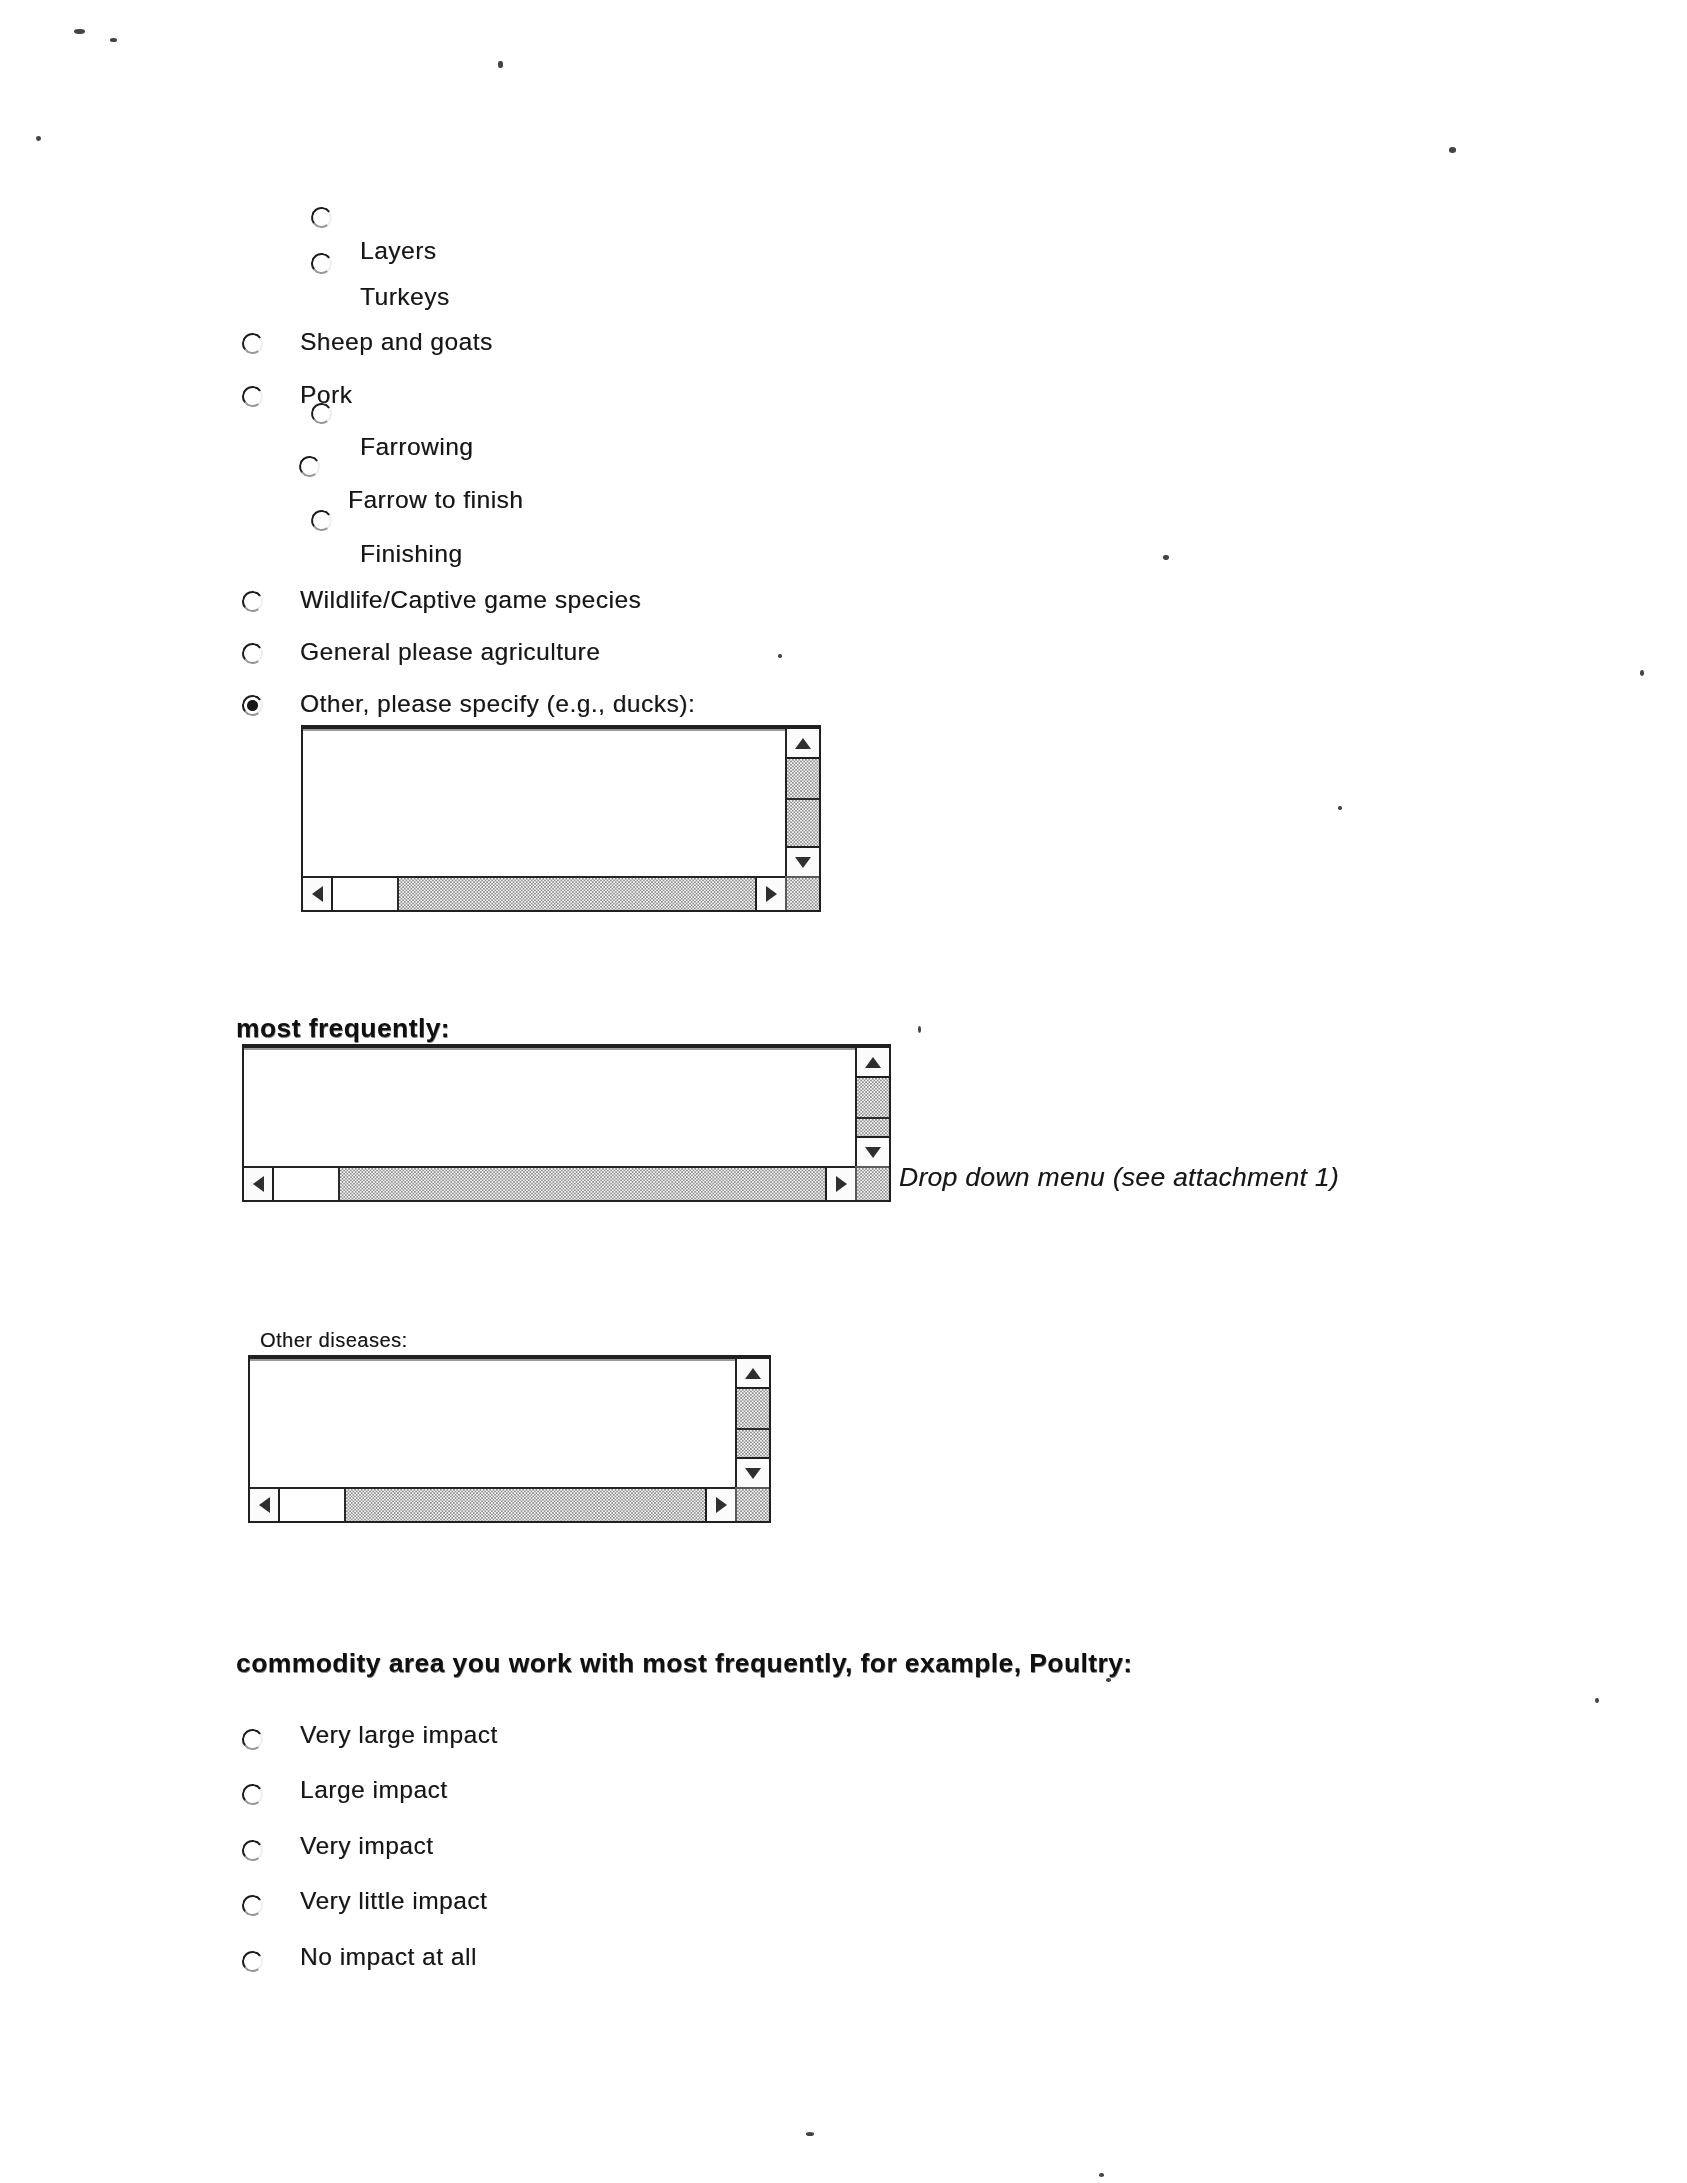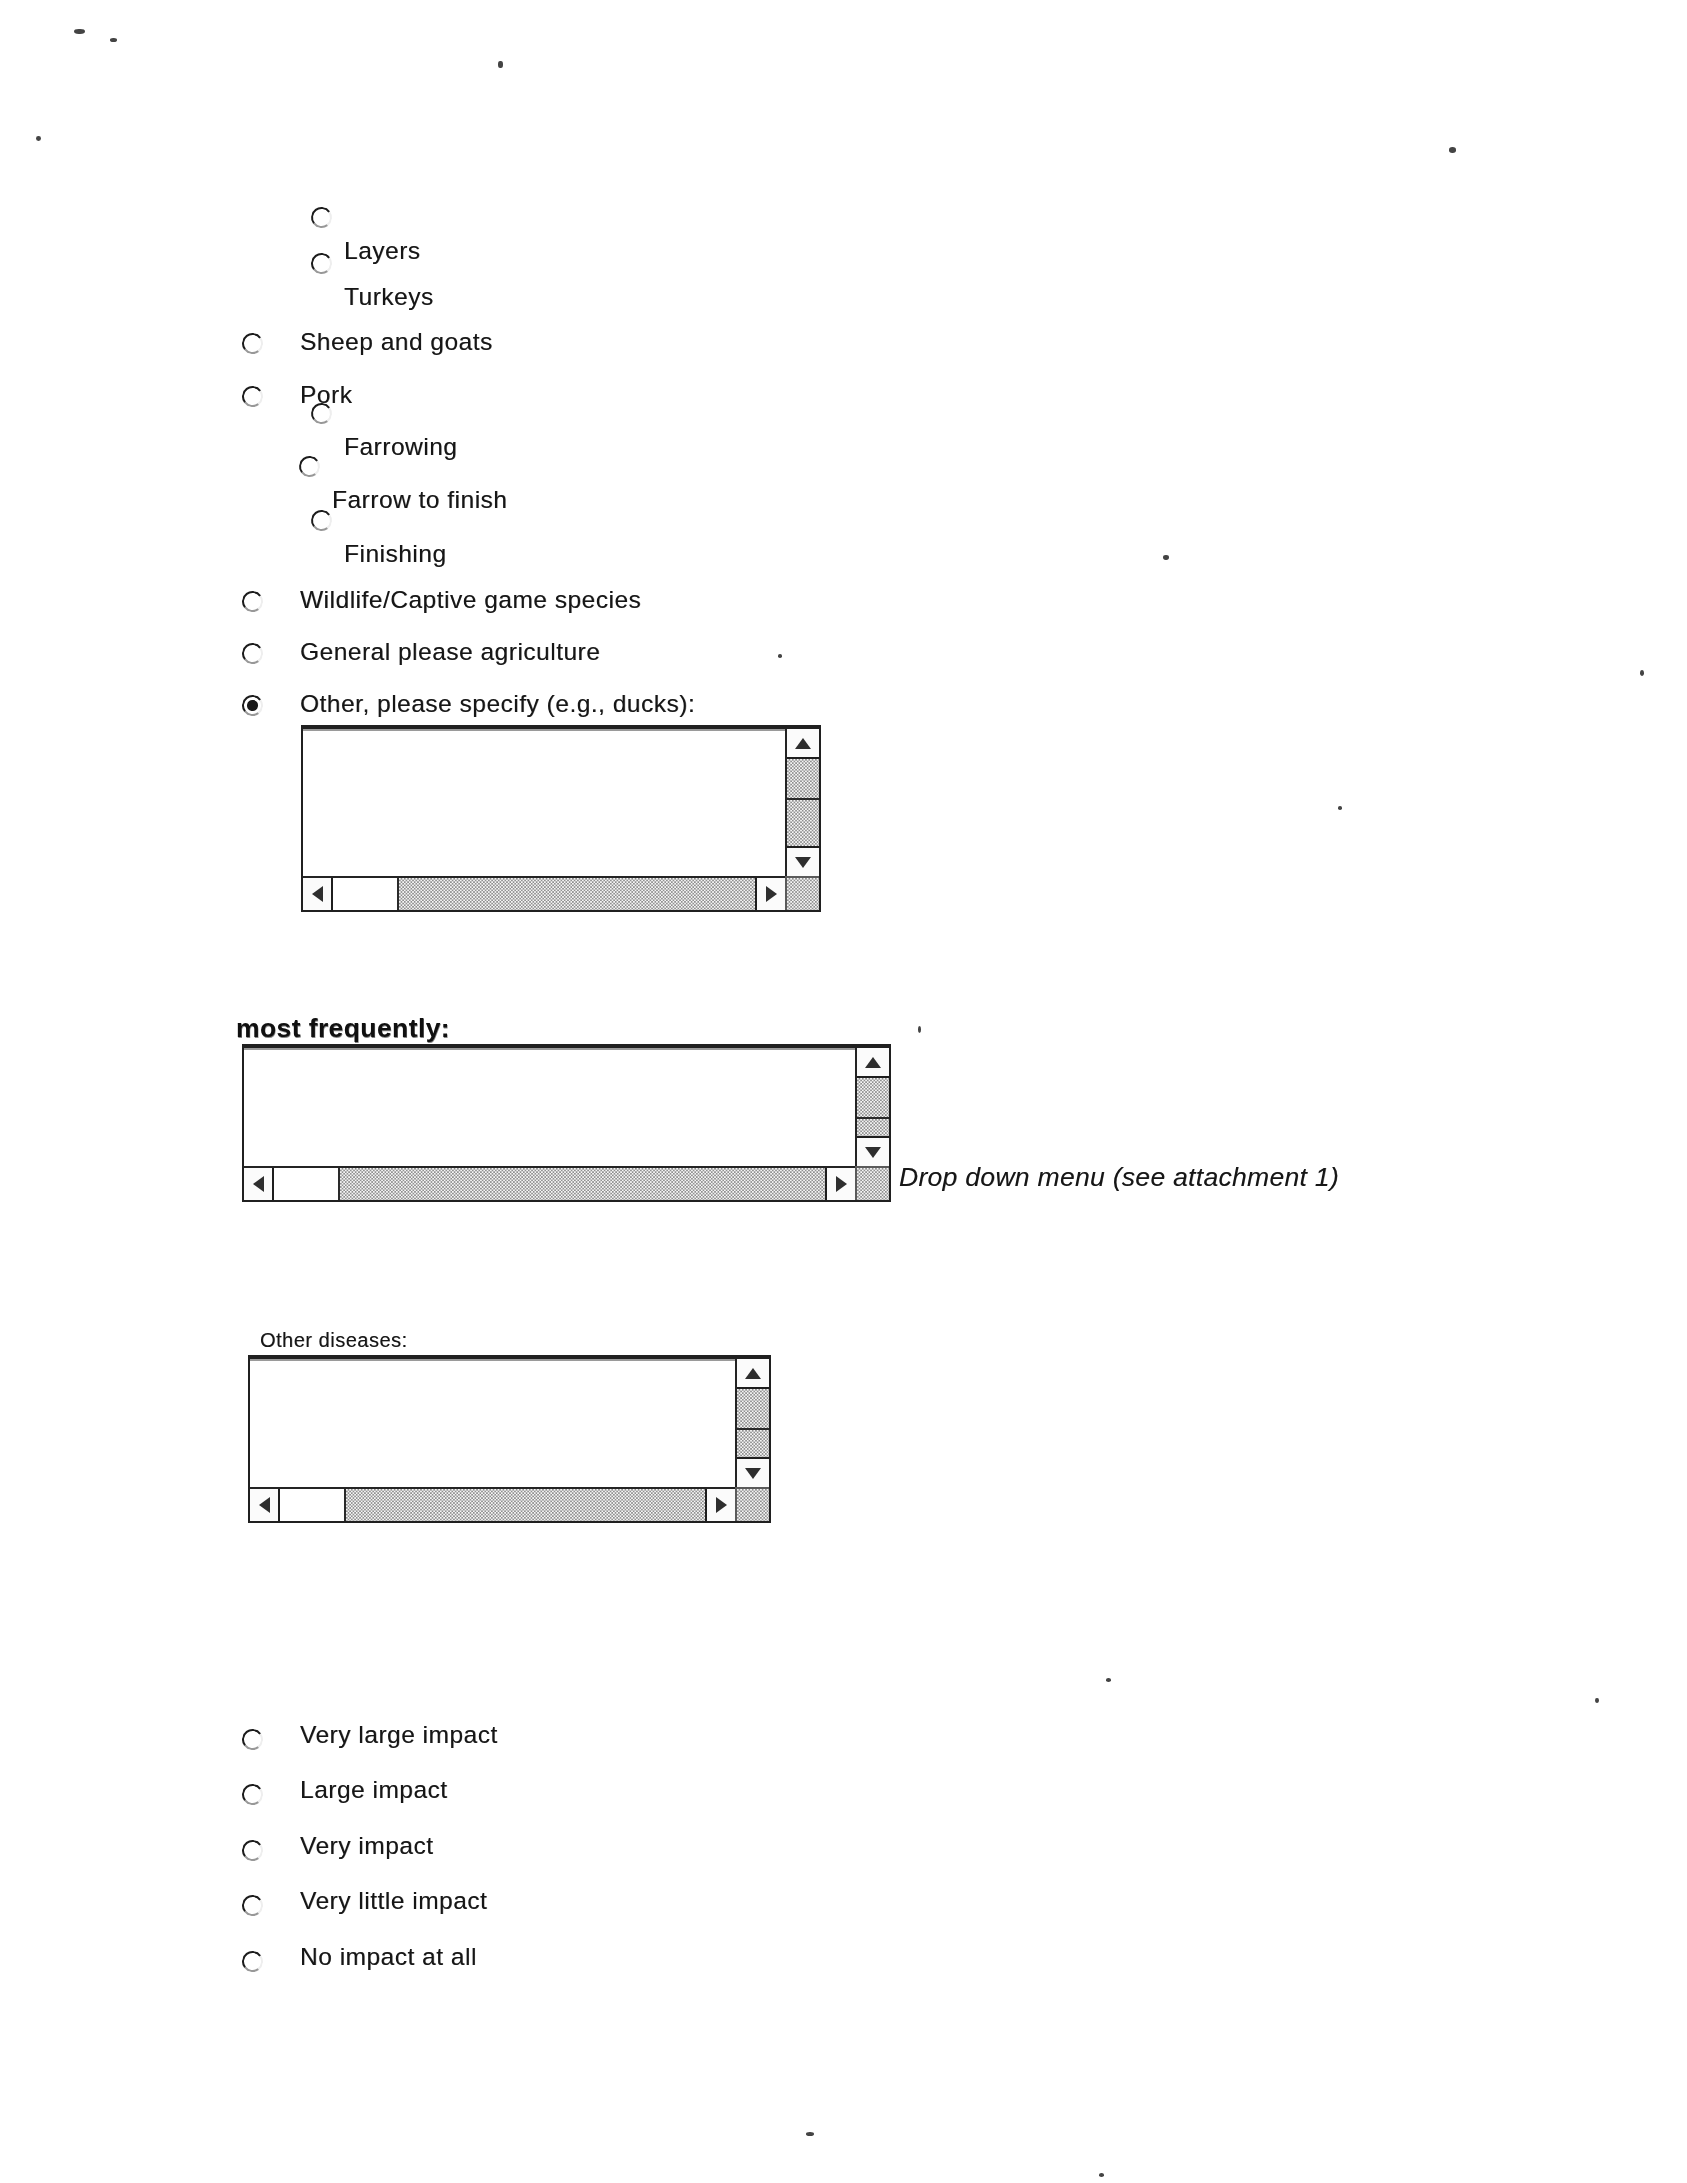--- a/index.html
+++ b/index.html
@@ -9,21 +9,21 @@
   
   .opt{position:absolute;display:flex;align-items:flex-start;}
   .opt .lbl{font-size:24.5px;line-height:1.12;letter-spacing:0.5px;white-space:nowrap;
             text-shadow:0.4px 0.4px 0.3px rgba(20,20,20,.45);}
   .radio{flex:none;width:17px;height:17px;border:2.6px solid #1c1c1c;border-radius:50%;
          background:#fff;position:relative;transform:rotate(8deg);
          border-right-color:rgba(28,28,28,.07);border-bottom-color:rgba(28,28,28,.45);}
   .radio .dot{display:none;}
   .radio.selected .dot{display:block;position:absolute;inset:3.3px;border-radius:50%;background:#191919;}
   .lvl1{gap:37px;} .lvl1 .radio{margin-top:5.3px;}
-  .lvl2{gap:12px;} .lvl2 .radio{margin-top:-30px;}
+  .lvl2{gap:28px;} .lvl2 .radio{margin-top:-30px;}
   .q6o .radio{margin-top:8px;}
 
   
   .heading{position:absolute;font-size:26.5px;font-weight:700;letter-spacing:0.4px;white-space:nowrap;
            color:#101010;text-shadow:0.5px 0.5px 0.3px rgba(10,10,10,.5);}
   .label-lg{position:absolute;font-size:20px;letter-spacing:0.5px;white-space:nowrap;
             text-shadow:0.4px 0.4px 0.3px rgba(20,20,20,.45);}
   .note{position:absolute;font-size:26.5px;font-style:italic;letter-spacing:0.3px;white-space:nowrap;
         text-shadow:0.3px 0.3px 0.3px rgba(20,20,20,.4);}
 
@@ -179,20 +179,21 @@
         </div>
       <div class="hthumb"></div>
       <div class="htrack dit"></div>
       <div class="sbtn right">
           <span class="tri tri-right"></span>
         </div>
     </div>
     <div class="corner dit"></div>
   </div>
 
+  <div class="heading" style="left:236px;top:1648px">commodity area you work with most frequently, for example, Poultry:</div>
 
   <div class="opt lvl1 q6o" style="left:242px;top:1721px">
     <span class="radio"></span>
     <span class="lbl">Very large impact</span>
   </div>
   <div class="opt lvl1 q6o" style="left:242px;top:1776px">
     <span class="radio"></span>
     <span class="lbl">Large impact</span>
   </div>
   <div class="opt lvl1 q6o" style="left:242px;top:1832px">

